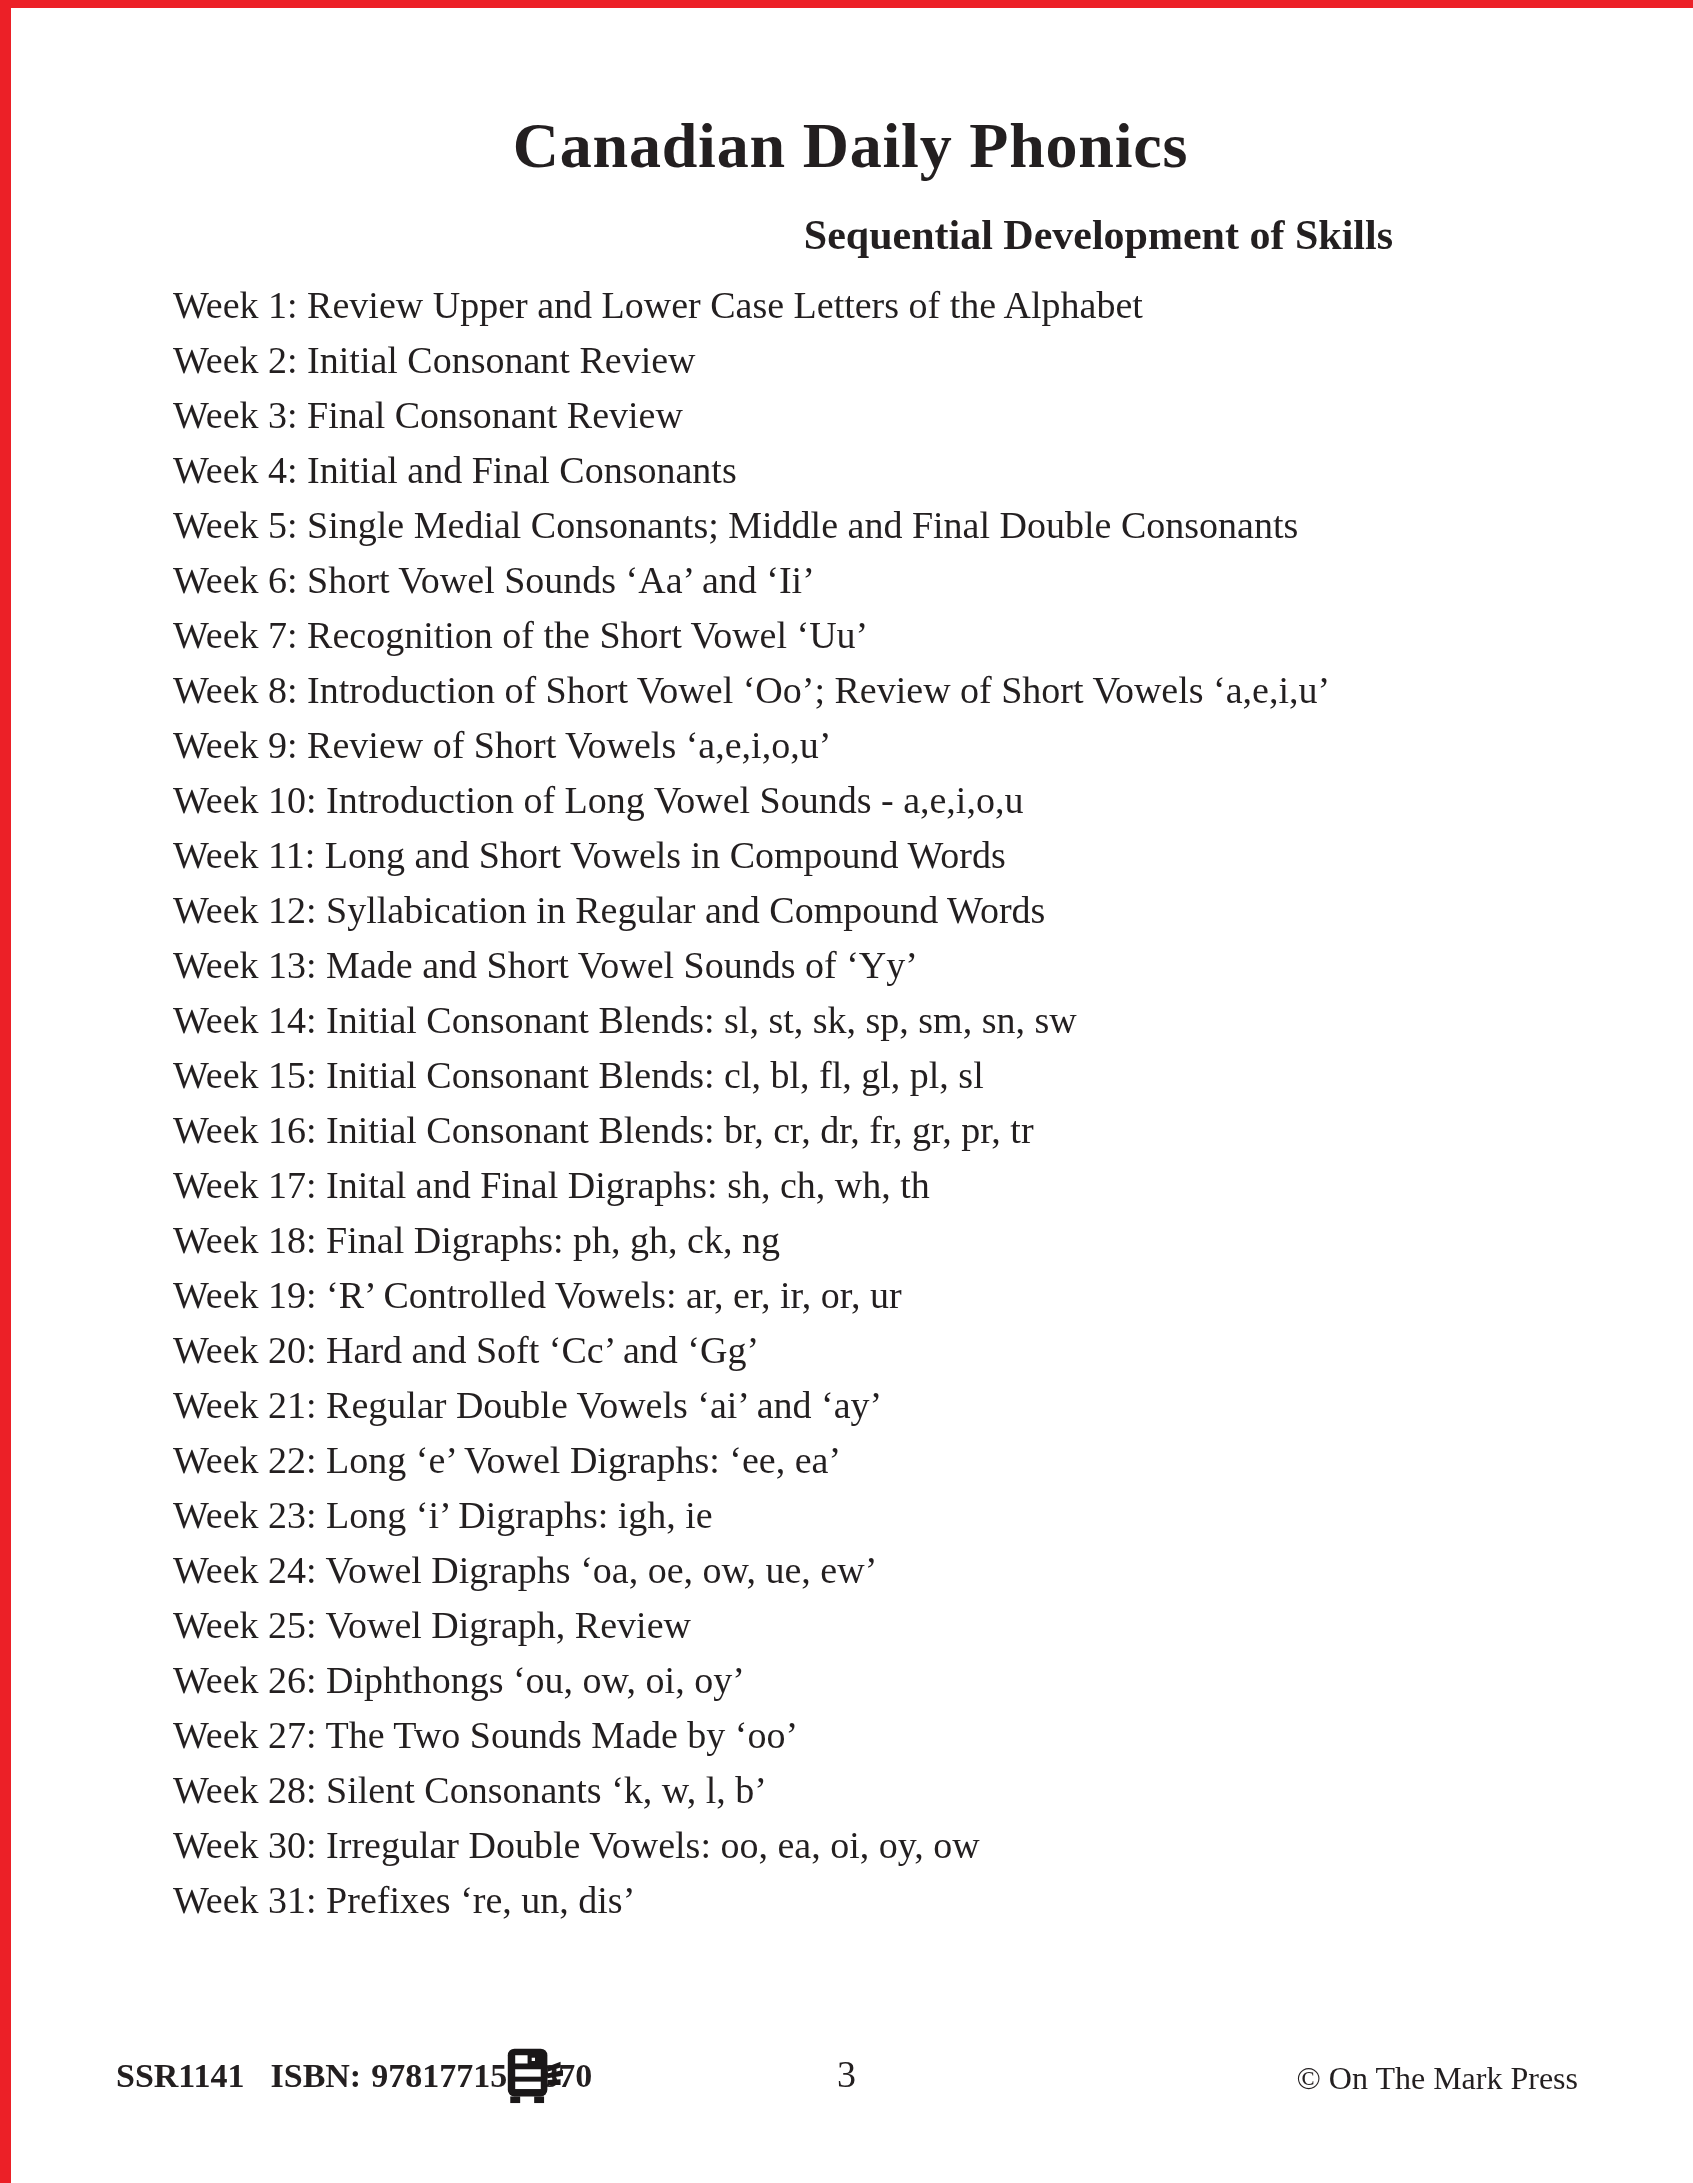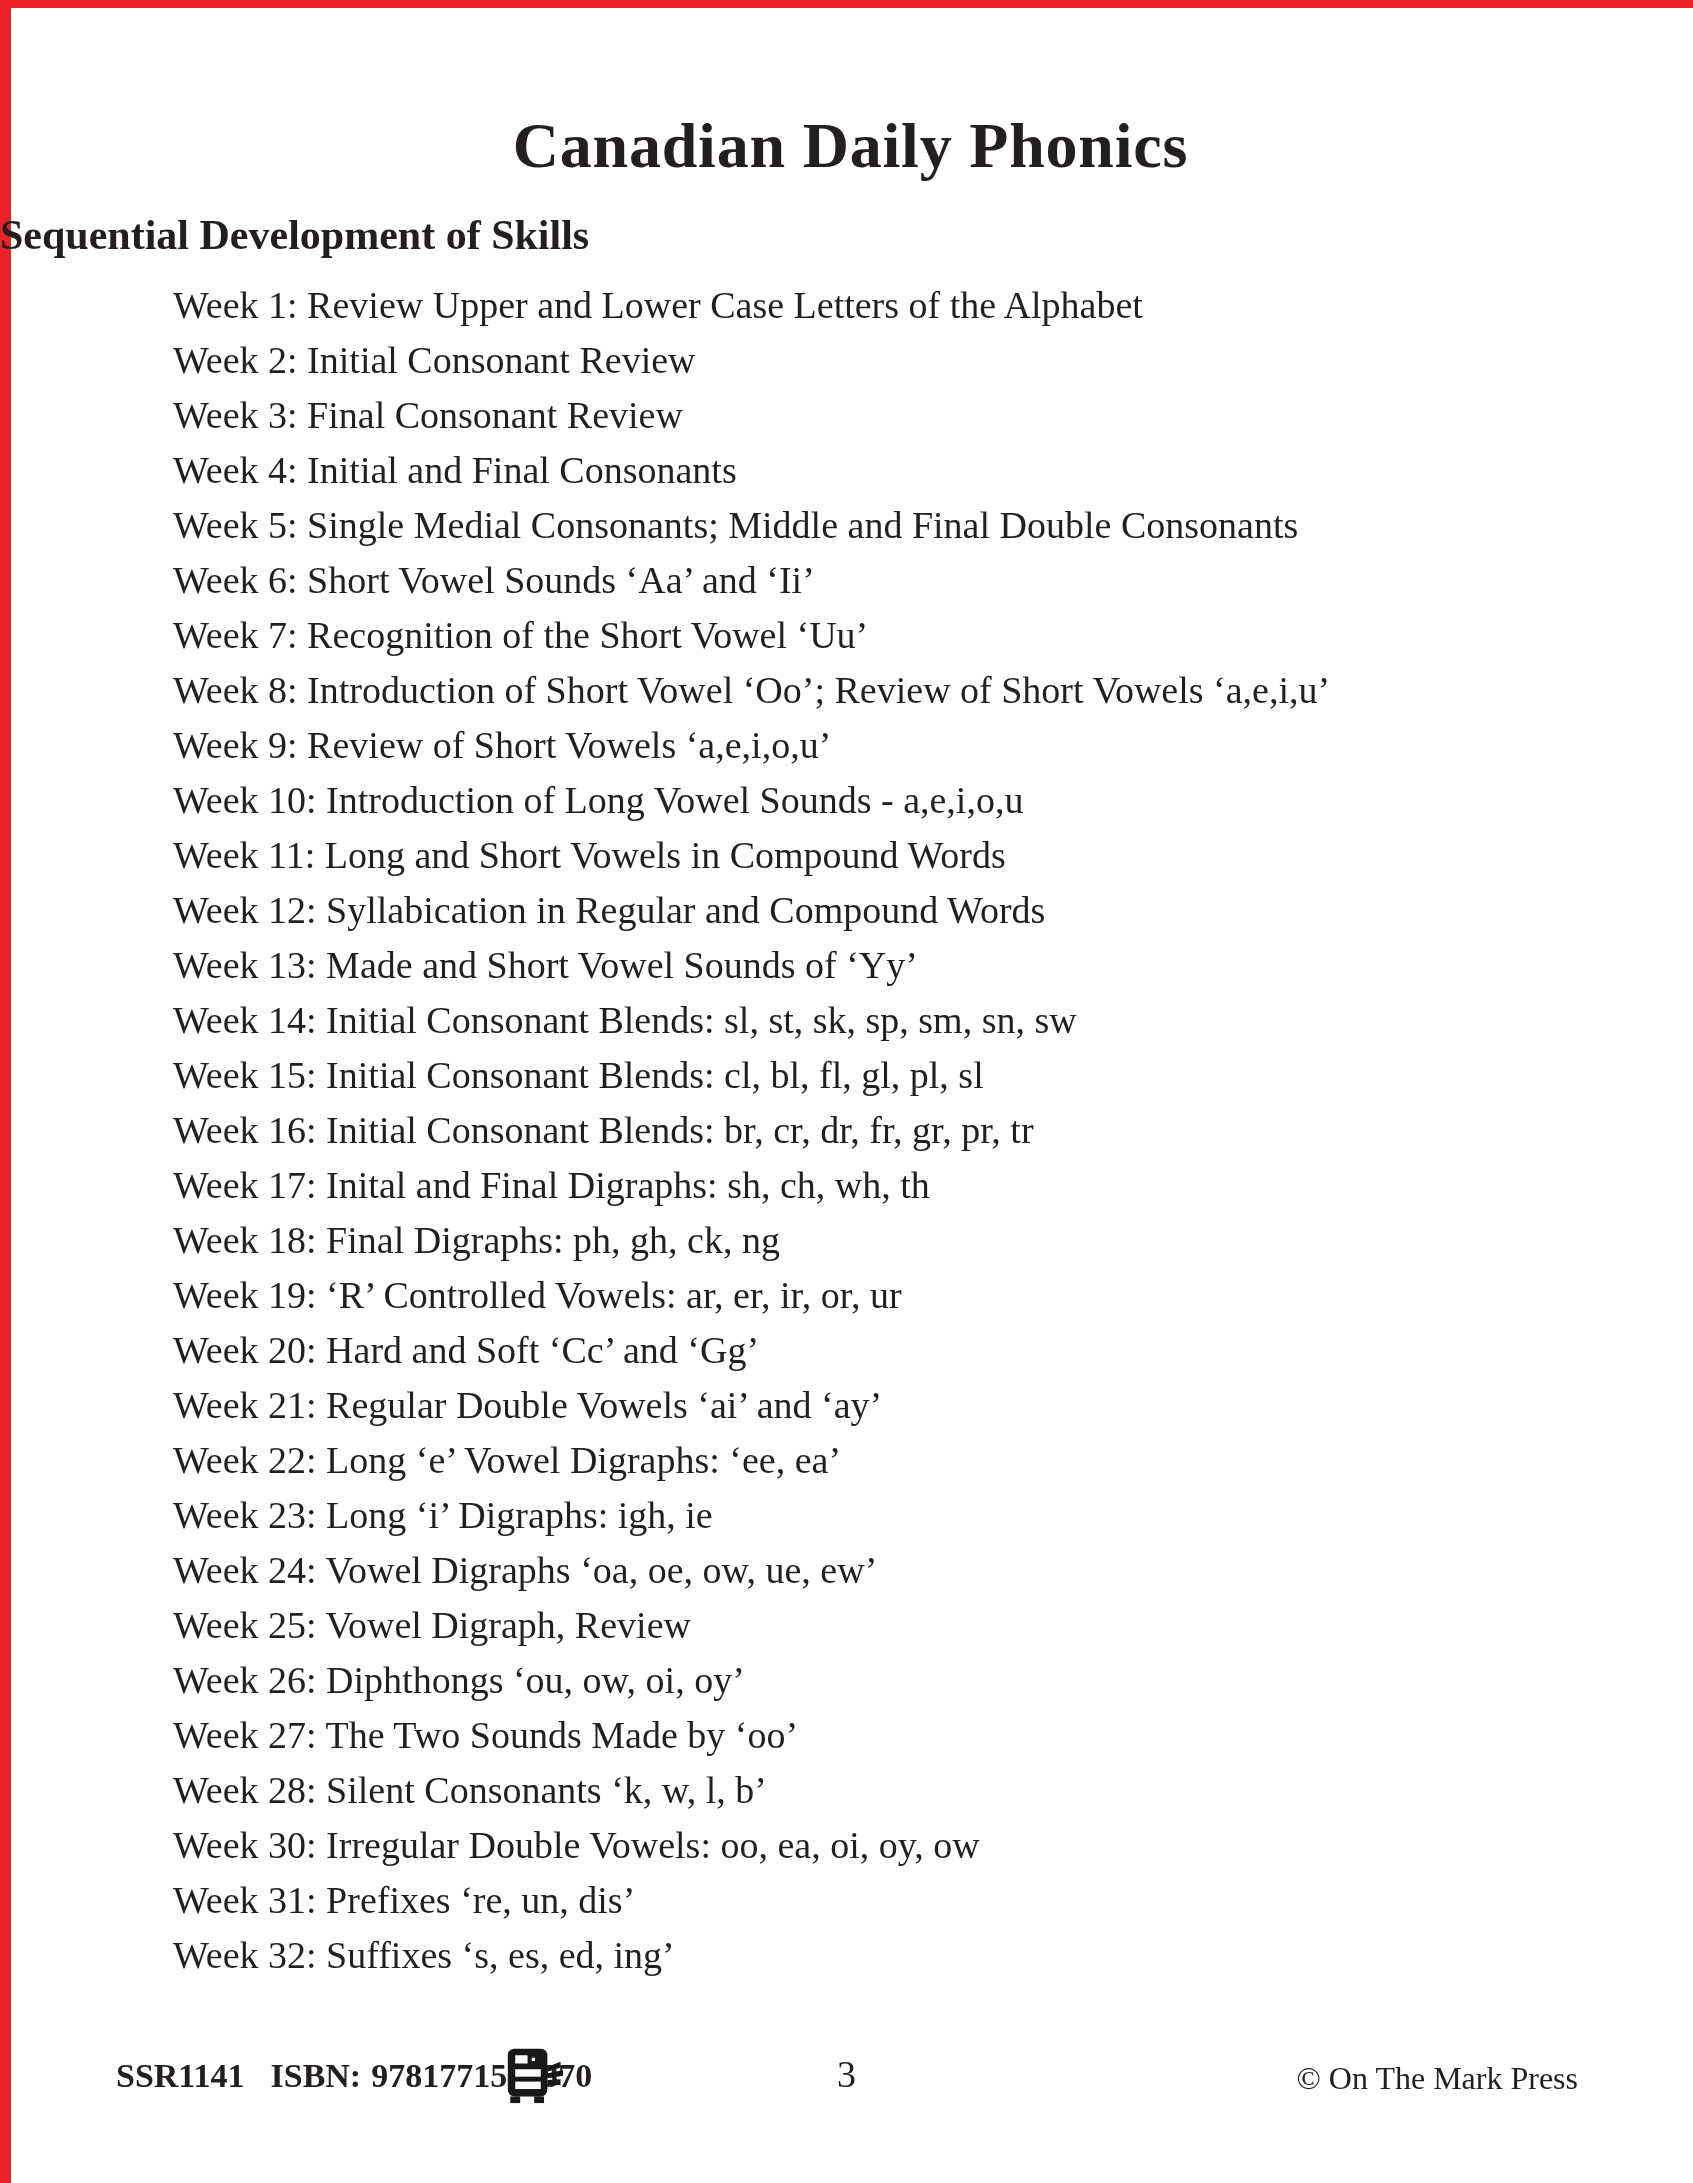--- a/index.html
+++ b/index.html
@@ -24,21 +24,21 @@
   }
   .doc-title {
     position: absolute; top: 111px; left: 4px; width: 1693px;
     text-align: center;
     font-size: 64px; font-weight: bold;
     letter-spacing: 0.8px;
     line-height: 1.1;
   }
   .doc-subtitle {
     position: absolute; top: 212px; left: 0; width: 1393px;
-    text-align: left;
+    text-align: right;
     font-size: 42px; font-weight: bold;
     line-height: 1.1;
   }
   .week-list {
     position: absolute; top: 278px; left: 153px; width: 1471px;
     font-size: 38px;
     line-height: 55px;
     white-space: nowrap;
     margin-left: 20px;
   }
@@ -97,21 +97,20 @@
   <div class="week-line">Week 21: Regular Double Vowels ‘ai’ and ‘ay’</div>
   <div class="week-line">Week 22: Long ‘e’ Vowel Digraphs: ‘ee, ea’</div>
   <div class="week-line">Week 23: Long ‘i’ Digraphs: igh, ie</div>
   <div class="week-line">Week 24: Vowel Digraphs ‘oa, oe, ow, ue, ew’</div>
   <div class="week-line">Week 25: Vowel Digraph, Review</div>
   <div class="week-line">Week 26: Diphthongs ‘ou, ow, oi, oy’</div>
   <div class="week-line">Week 27: The Two Sounds Made by ‘oo’</div>
   <div class="week-line">Week 28: Silent Consonants ‘k, w, l, b’</div>
   <div class="week-line">Week 30: Irregular Double Vowels: oo, ea, oi, oy, ow</div>
   <div class="week-line">Week 31: Prefixes ‘re, un, dis’</div>
-  <div class="week-line">Week 32: Suffixes ‘s, es, ed, ing’</div>
 </div>
 
 <div class="footer-left"><span>SSR1141</span><span class="isbn-label">ISBN:</span><span class="isbn-value">9781771586870</span></div>
 
 <svg class="copier" viewBox="0 0 70 74" xmlns="http://www.w3.org/2000/svg">
   <rect x="2" y="2" width="48" height="58" rx="8" fill="#1a1718"></rect>
   <rect x="11" y="10" width="15" height="10" fill="#ffffff"></rect>
   <rect x="31" y="13" width="4" height="4" fill="#ffffff"></rect>
   <rect x="11" y="27" width="31" height="9" fill="#ffffff"></rect>
   <rect x="11" y="42" width="31" height="9" fill="#ffffff"></rect>

